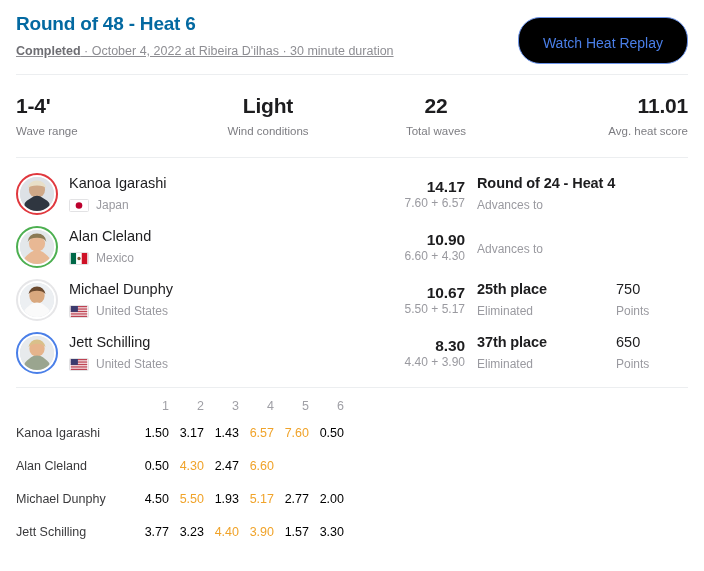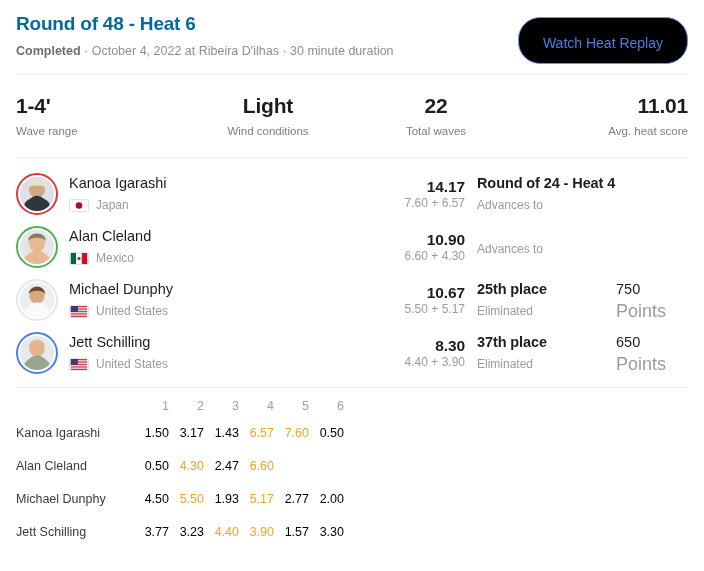--- a/index.html
+++ b/index.html
@@ -31,20 +31,21 @@
     font-weight: bold;
     color: #0369a1;
     letter-spacing: -0.2px;
     line-height: 24px;
   }
   .heat-meta {
     margin-top: 7px;
     font-size: 12.5px;
     color: #8e8e93;
     line-height: 16px;
+    text-decoration: underline;
   }
   .heat-status {
     font-weight: bold;
     color: #6e6e73;
   }
   .replay-btn {
     margin-top: 7px;
     border: 1px solid #6c94ea;
     color: #4a7fe8;
     background: #000000;
@@ -185,21 +186,21 @@
     flex: 0 0 72px;
     text-align: left;
   }
   .points-value {
     font-size: 14.5px;
     color: #1d1d1f;
     line-height: 19px;
   }
   .points-label {
     margin-top: 5px;
-    font-size: 18px;
+    font-size: 12px;
     color: #9a9aa0;
     line-height: 15px;
   }
 
   
   .wave-section { padding: 0 16px; }
   table.waves {
     width: 100%;
     border-collapse: collapse;
     table-layout: fixed;

